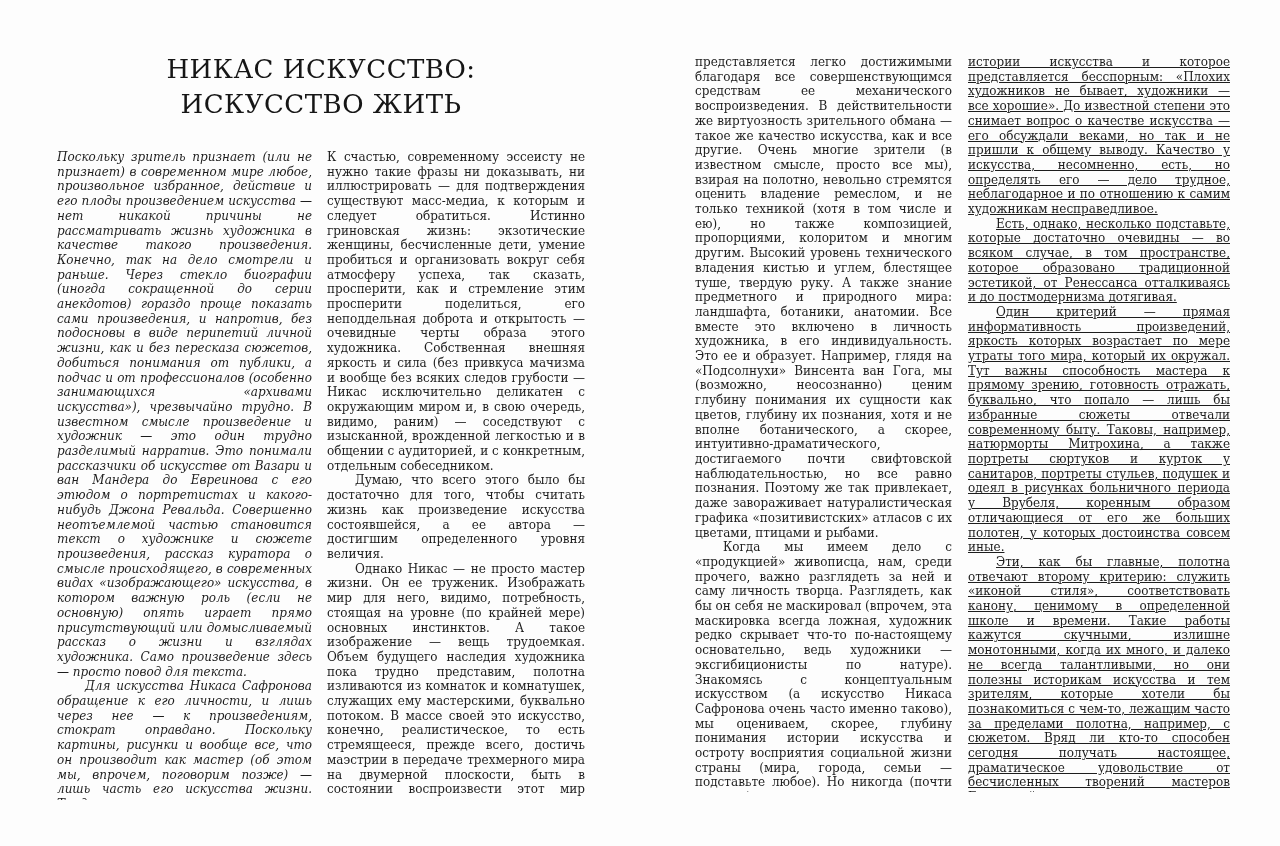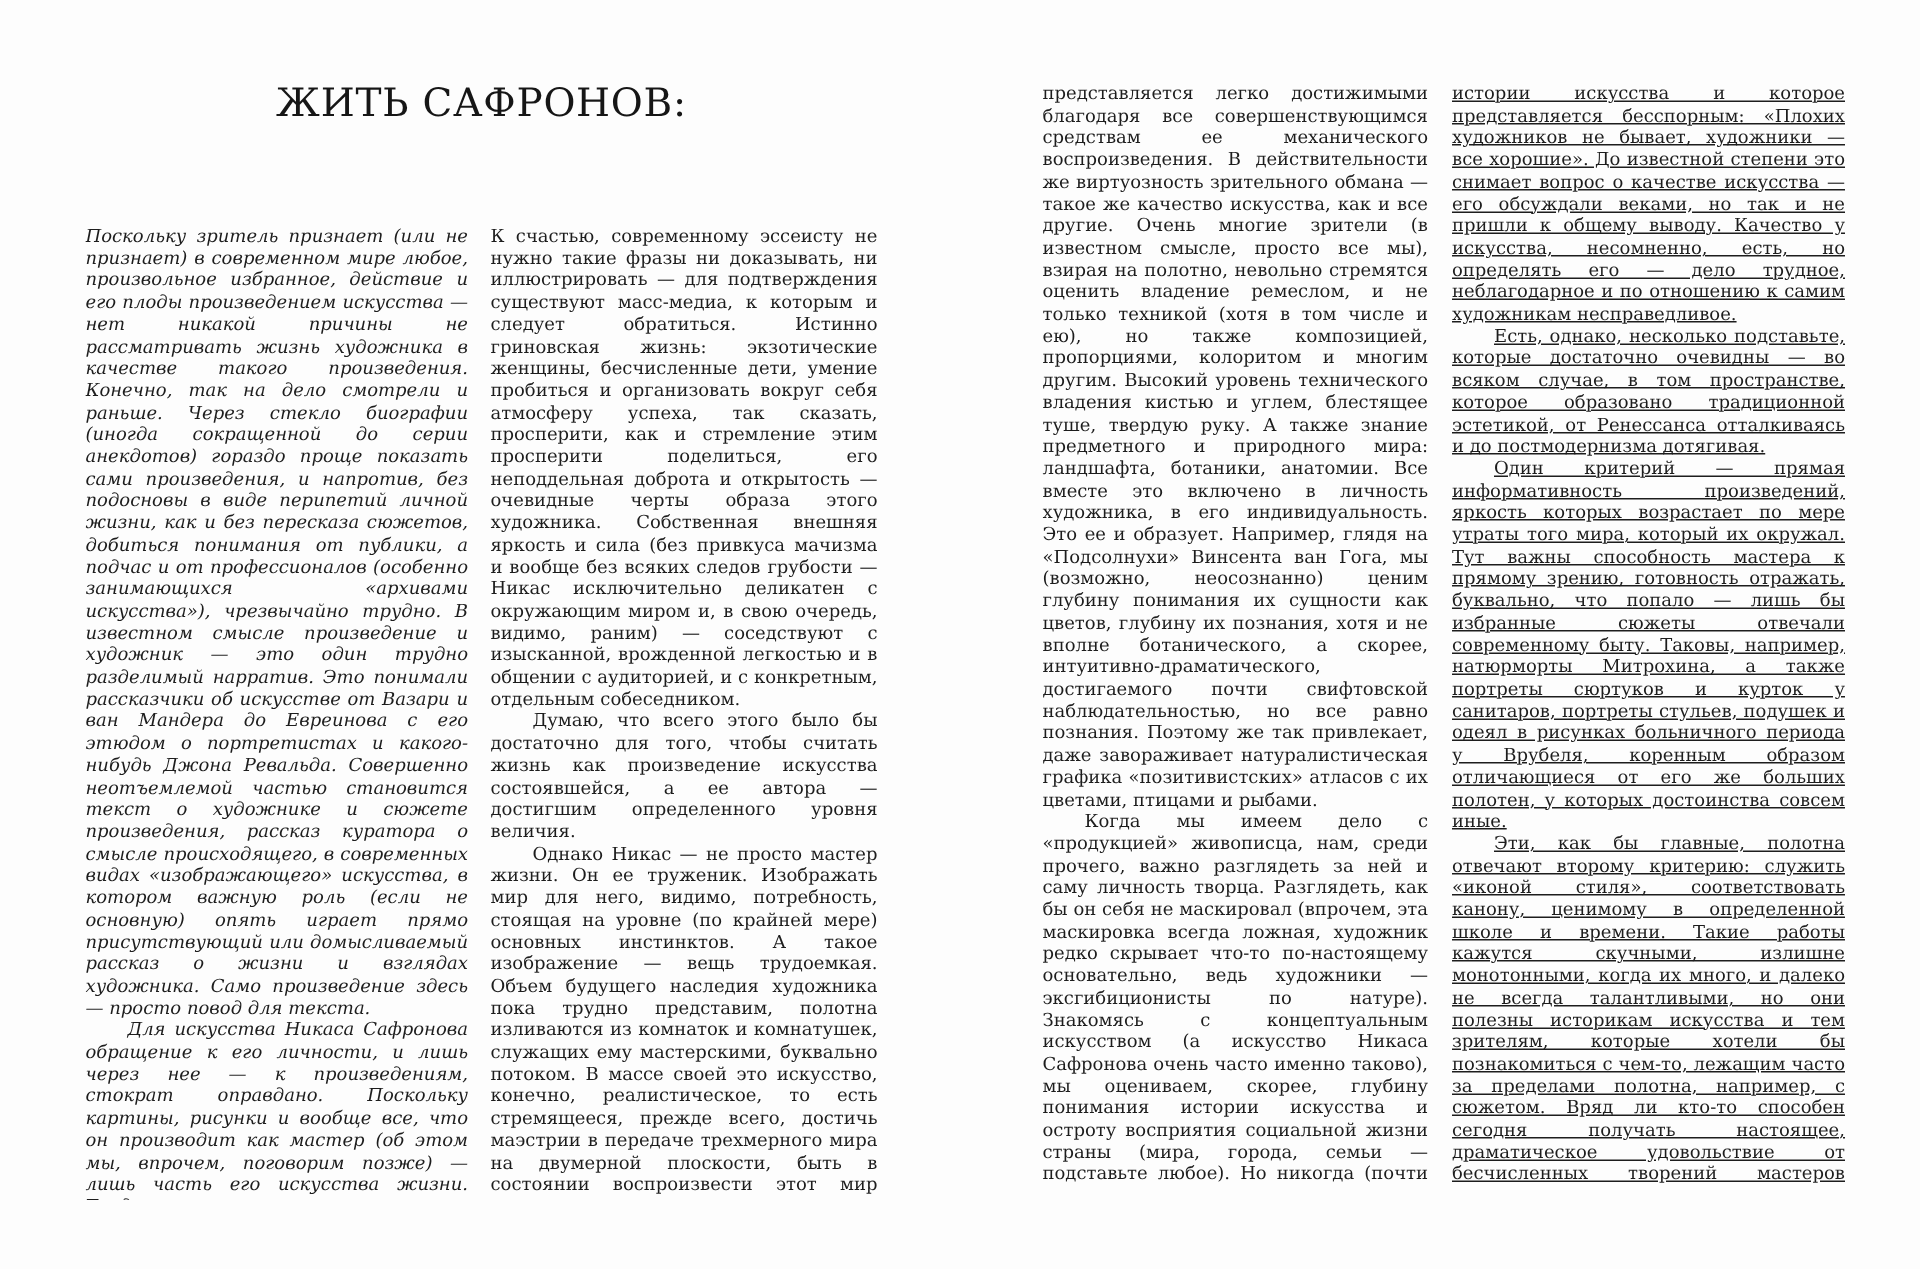--- a/index.html
+++ b/index.html
@@ -61,21 +61,22 @@
   #pageno-left  { left: 57px; width: 528px; }
   #pageno-right { left: 55px; width: 537px; text-align: center; }
 </style>
 </head>
 <body>
 
 <div id="spread">
 
   <div class="page" id="page-left">
     <h1 class="title">
-      <span>ЖИТЬ САФРОНОВ:</span>
+      <span>НИКАС ИСКУССТВО:</span>
+      <span>ИСКУССТВО ЖИТЬ</span>
     </h1>
 
     <div class="col" id="colA" lang="ru">
       <p>Поскольку зритель признает (или не признает) в современном мире любое, произвольное избранное, действие и его плоды произведением искусства — нет никакой причины не рассматривать жизнь художника в качестве такого произведения. Конечно, так на дело смотрели и раньше. Через стекло биографии (иногда сокращенной до серии анекдотов) гораздо проще показать сами произведения, и напротив, без подосновы в виде перипетий личной жизни, как и без пересказа сюжетов, добиться понимания от публики, а подчас и от профессионалов (особенно занимающихся «архивами искусства»), чрезвычайно трудно. В известном смысле произведение и художник — это один трудно разделимый нарратив. Это понимали рассказчики об искусстве от Вазари и ван Мандера до Евреинова с его этюдом о портретистах и какого-нибудь Джона Ревальда. Совершенно неотъемлемой частью становится текст о художнике и сюжете произведения, рассказ куратора о смысле происходящего, в современных видах «изображающего» искусства, в котором важную роль (если не основную) опять играет прямо присутствующий или домысливаемый рассказ о жизни и взглядах художника. Само произведение здесь — просто повод для текста.</p>
       <p class="indent cont-end">Для искусства Никаса Сафронова обращение к его личности, и лишь через нее — к произведениям, стократ оправдано. Поскольку картины, рисунки и вообще все, что он производит как мастер (об этом мы, впрочем, поговорим позже) — лишь часть его искусства жизни. Трудно сказать, можно ли этому искусству научиться. Скорее всего, только в той степени, в какой сегодняшний Сальери (как образ, а не как реальный творец, разумеется) способен был бы конкурировать с Моцартом. Никас — своего рода Моцарт жизни.</p>
     </div>
 
     <div class="col" id="colB" lang="ru">
       <p>К счастью, современному эссеисту не нужно такие фразы ни доказывать, ни иллюстрировать — для подтверждения существуют масс-медиа, к которым и следует обратиться. Истинно гриновская жизнь: экзотические женщины, бесчисленные дети, умение пробиться и организовать вокруг себя атмосферу успеха, так сказать, просперити, как и стремление этим просперити поделиться, его неподдельная доброта и открытость — очевидные черты образа этого художника. Собственная внешняя яркость и сила (без привкуса мачизма и вообще без всяких следов грубости — Никас исключительно деликатен с окружающим миром и, в свою очередь, видимо, раним) — соседствуют с изысканной, врожденной легкостью и в общении с аудиторией, и с конкретным, отдельным собеседником.</p>
       <p class="indent">Думаю, что всего этого было бы достаточно для того, чтобы считать жизнь как произведение искусства состоявшейся, а ее автора — достигшим определенного уровня величия.</p>

